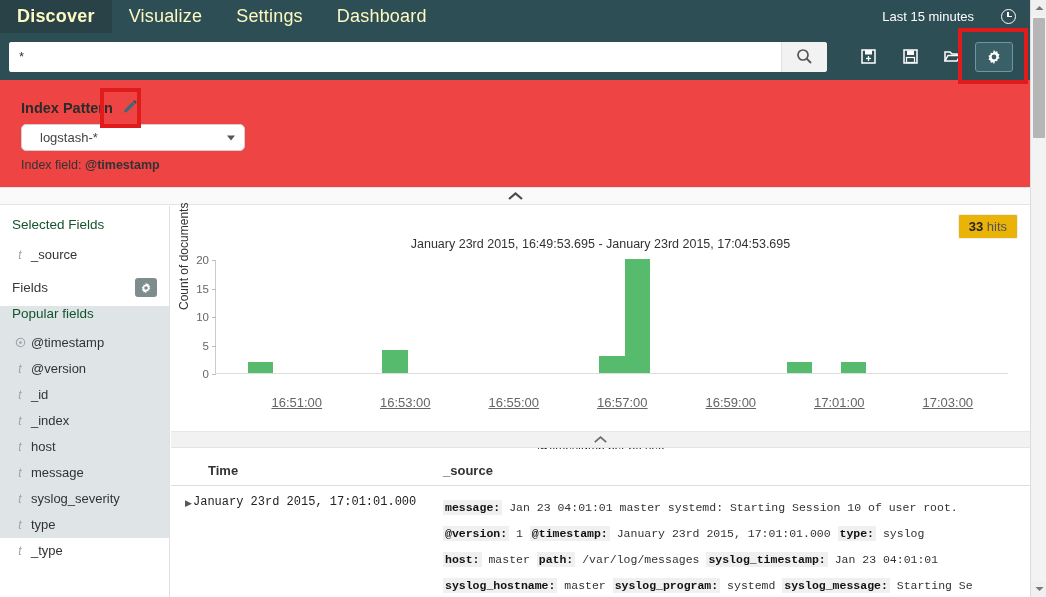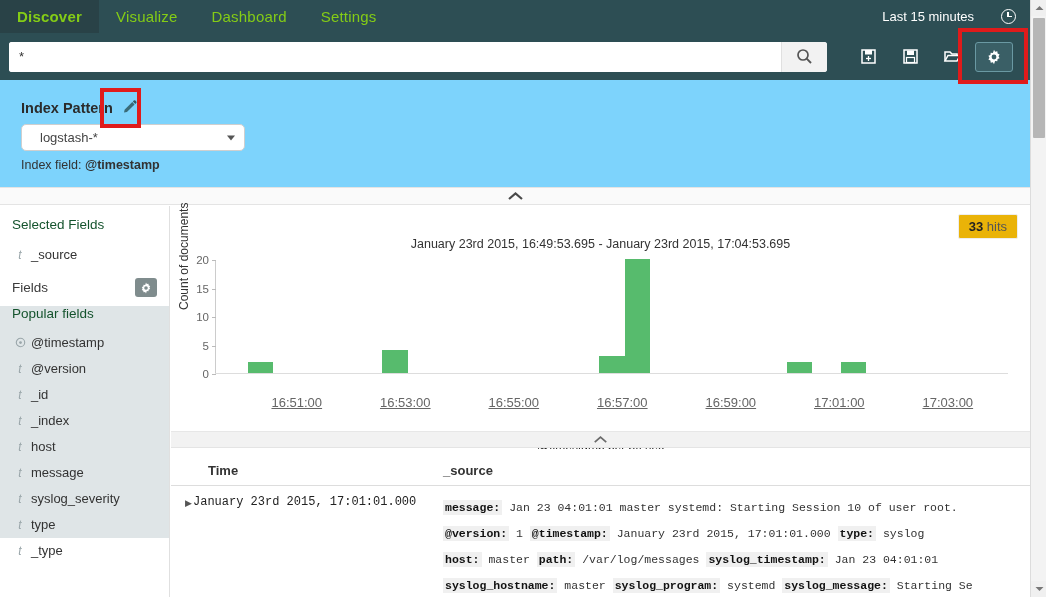--- a/index.html
+++ b/index.html
@@ -18,22 +18,22 @@
   .navbar {
     position: absolute; top: 0; left: 0;
     width: 1030px; height: 33px;
     background: #2d4e54;
     display: flex; align-items: stretch;
   }
   .nav-tabs { display: flex; align-items: stretch; }
   .nav-tab {
     display: flex; align-items: center;
     padding: 0 17px;
-    color: #84cc16;
-    font-size: 15px;
+    color: #fef9c3;
+    font-size: 18px;
     letter-spacing: .2px;
     cursor: pointer;
     text-decoration: none;
   }
   .nav-tab.active { background: #294247; font-weight: 600; }
   .nav-right {
     margin-left: auto; display: flex; align-items: center;
     padding-right: 14px; color: #fff; font-size: 13px; gap: 20px;
   }
   .nav-right .time-label { margin-right: 7px; }
@@ -91,21 +91,21 @@
     border: 4px solid #e01b1b;
     pointer-events: none; z-index: 40;
   }
   #annot-gear { left: 958px; top: 28px; width: 70px; height: 56px; }
   #annot-pencil { left: 100px; top: 88px; width: 41px; height: 40px; }
 
   
   .indexpanel {
     position: absolute; top: 80px; left: 0;
     width: 1030px; height: 108px;
-    background: #7dd3fc;
+    background: #ef4444;
     border-bottom: 1px solid #e4e4e4;
   }
   .ip-title-row {
     display: flex; align-items: center;
     padding: 19px 0 0 21px;
   }
   .ip-title { font-size: 14.5px; font-weight: bold; color: #2b2b2b; }
   .ip-edit { margin-left: 8px; cursor: pointer; display: inline-flex; }
   .ip-select-wrap {
     margin: 8px 0 0 21px;
@@ -297,22 +297,22 @@
 </style>
 </head>
 <body>
 
 <div id="app">
 
   <div class="navbar">
     <div class="nav-tabs">
       <a class="nav-tab active">Discover</a>
       <a class="nav-tab">Visualize</a>
+      <a class="nav-tab">Settings</a>
       <a class="nav-tab">Dashboard</a>
-      <a class="nav-tab">Settings</a>
     </div>
     <div class="nav-right">
       <span class="time-label">Last 15 minutes</span>
       <span class="clock-icon"></span>
     </div>
   </div>
 
   <div class="querybar">
     <div class="search-wrap">
       <input class="search-input" type="text" value="*" style="">

